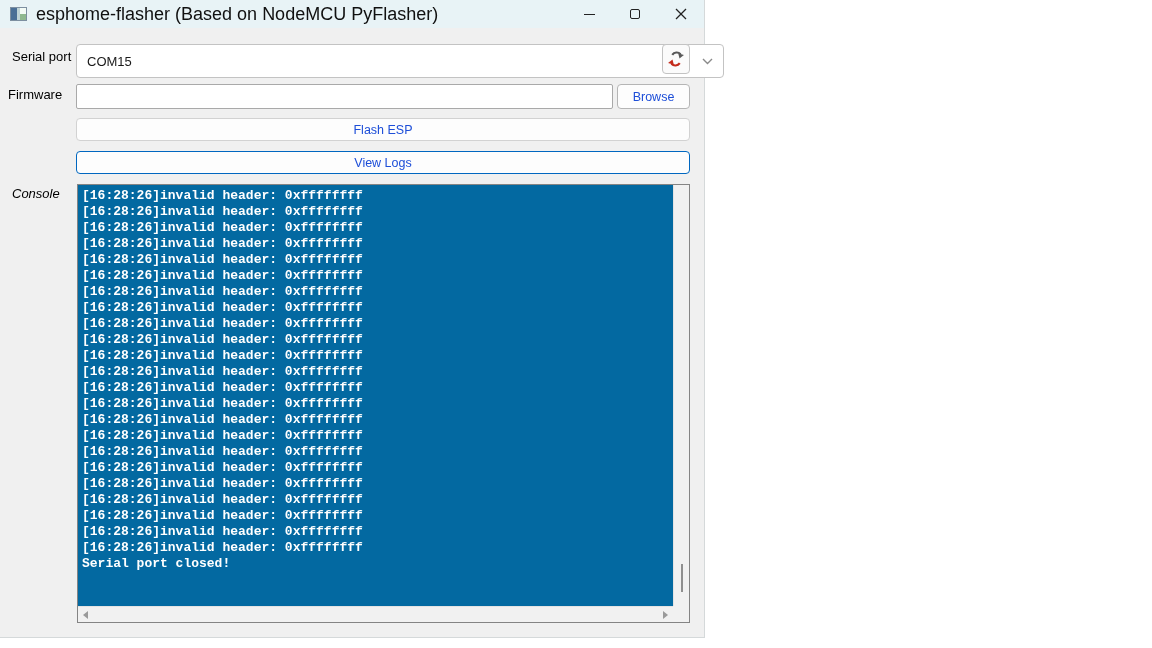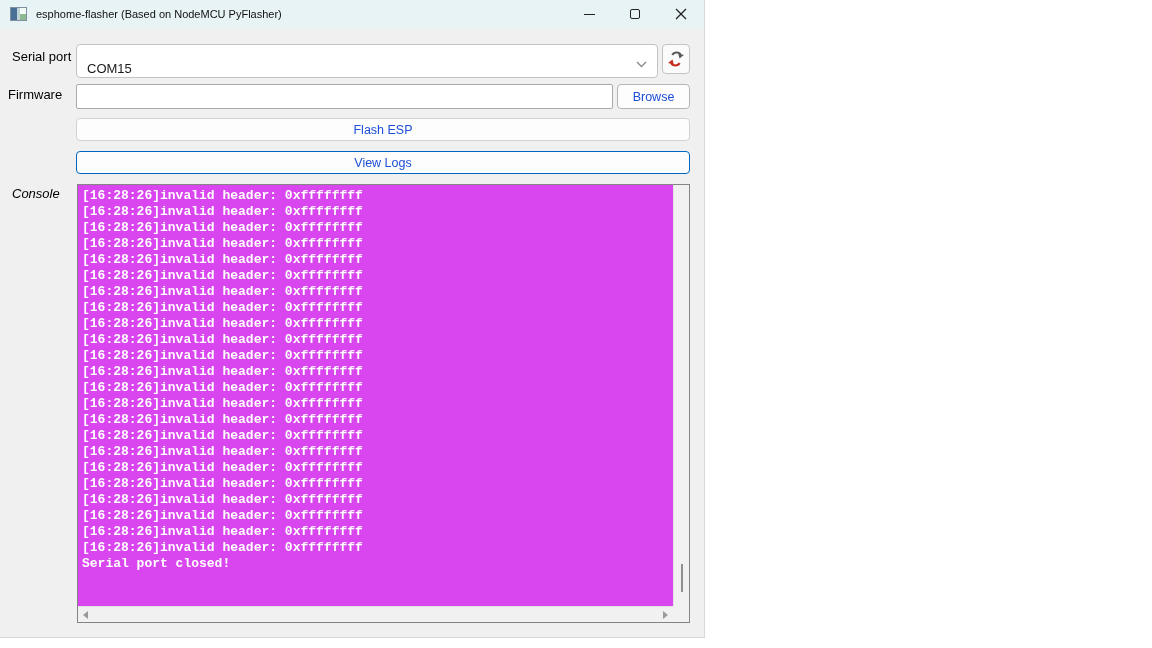--- a/index.html
+++ b/index.html
@@ -12,38 +12,38 @@
 
   
   .titlebar { position: absolute; left: 0; top: 0; width: 100%; height: 28px;
     background: #e8f3f6; display: flex; align-items: center; }
   .app-icon { position: relative; width: 17px; height: 14px; margin-left: 10px;
     border: 1px solid #7d8fa0; background: #5d7d9d; overflow: hidden; flex: none; }
   .app-icon .col1 { position: absolute; left: 0; top: 0; width: 6px; height: 100%; background: #4a6f96; }
   .app-icon .col2 { position: absolute; left: 6px; top: 0; width: 3px; height: 100%; background: #bfd3d6; }
   .app-icon .col3 { position: absolute; left: 9px; top: 0; width: 6px; height: 6px; background: #f3fbf6; }
   .app-icon .col4 { position: absolute; left: 9px; top: 6px; width: 6px; height: 6px; background: #8fb98f; }
-  .title-text { margin-left: 9px; font-size: 11px; color: #101010; white-space: nowrap; }
+  .title-text { margin-left: 9px; font-size: 18px; color: #101010; white-space: nowrap; }
 
   .win-controls { position: absolute; right: 0; top: 0; height: 28px; display: flex; }
   .win-btn { width: 46px; height: 28px; display: flex; align-items: center; justify-content: center; cursor: default; }
   .min-glyph { width: 11px; height: 0; border-top: 1.2px solid #222; display: block; }
   .max-glyph { width: 10px; height: 10px; border: 1.2px solid #222; border-radius: 2px; display: block; }
   .close-glyph { width: 12px; height: 12px; display: block; }
   .close-glyph line { stroke: #222; stroke-width: 1.2; }
 
   
   .field-label { position: absolute; font-size: 13px; color: #000; }
   .lbl-serial { left: 12px; top: 49px; text-align: right; }
   .lbl-firmware { left: 8px; top: 87px; }
   .lbl-console { left: 12px; top: 186px; font-style: italic; }
 
-  .combobox { position: absolute; left: 76px; top: 44px; width: 582px; height: 30px;
+  .combobox { position: absolute; left: 76px; top: 44px; width: 648px; height: 30px;
     background: #ffffff; border: 1px solid #c3c3c3; border-radius: 4px;
-    display: flex; align-items: flex-start; padding: 16px 10px; }
+    display: flex; align-items: center; padding: 16px 10px; }
   .combobox .combo-value { font-size: 13px; color: #1a1a1a; flex: 1; }
   .chevron { width: 11px; height: 7px; flex: none; }
   .chevron polyline { fill: none; stroke: #8a8a8a; stroke-width: 1.4; }
 
   .refresh-btn { position: absolute; left: 662px; top: 44px; width: 28px; height: 30px;
     background: #fbfbfb; border: 1px solid #c3c3c3; border-radius: 4px;
     display: flex; align-items: center; justify-content: center; }
 
   .text-input { position: absolute; left: 76px; top: 84px; width: 537px; height: 25px;
     background: #ffffff; border: 1px solid #a9a9a9; border-radius: 2px;
@@ -55,21 +55,21 @@
     font-family: "Liberation Sans", sans-serif; cursor: default; }
   .btn-browse { left: 617px; top: 84px; width: 73px; height: 25px; border-color: #b5b5b5; }
   .btn-flash { left: 76px; top: 118px; width: 614px; height: 23px; }
   .btn-viewlogs { left: 76px; top: 151px; width: 614px; height: 23px;
     border: 1.5px solid #0067c0; }
 
   
   .console-widget { position: absolute; left: 77px; top: 184px; width: 613px; height: 439px;
     border: 1px solid #848484; background: #f1f1f1; }
   .console-text { position: absolute; left: 0; top: 0; right: 16px; bottom: 16px;
-    background: #d946ef; color: #ffffff; overflow: hidden;
+    background: #0369a1; color: #ffffff; overflow: hidden;
     font-family: "Liberation Mono", "DejaVu Sans Mono", monospace;
     font-size: 13px; font-weight: bold; line-height: 16px; padding: 3px 4px; }
   .console-line { white-space: pre; }
 
   .vscrollbar { position: absolute; right: 0; top: 0; width: 16px; bottom: 16px; background: #f1f1f1;
     border-left: 1px solid #e3e3e3; }
   .vthumb { position: absolute; left: 7px; top: 379px; width: 2px; height: 28px; background: #8f8f8f; }
 
   .hscrollbar { position: absolute; left: 0; bottom: 0; right: 16px; height: 16px; background: #f1f1f1;
     border-top: 1px solid #e3e3e3; }

